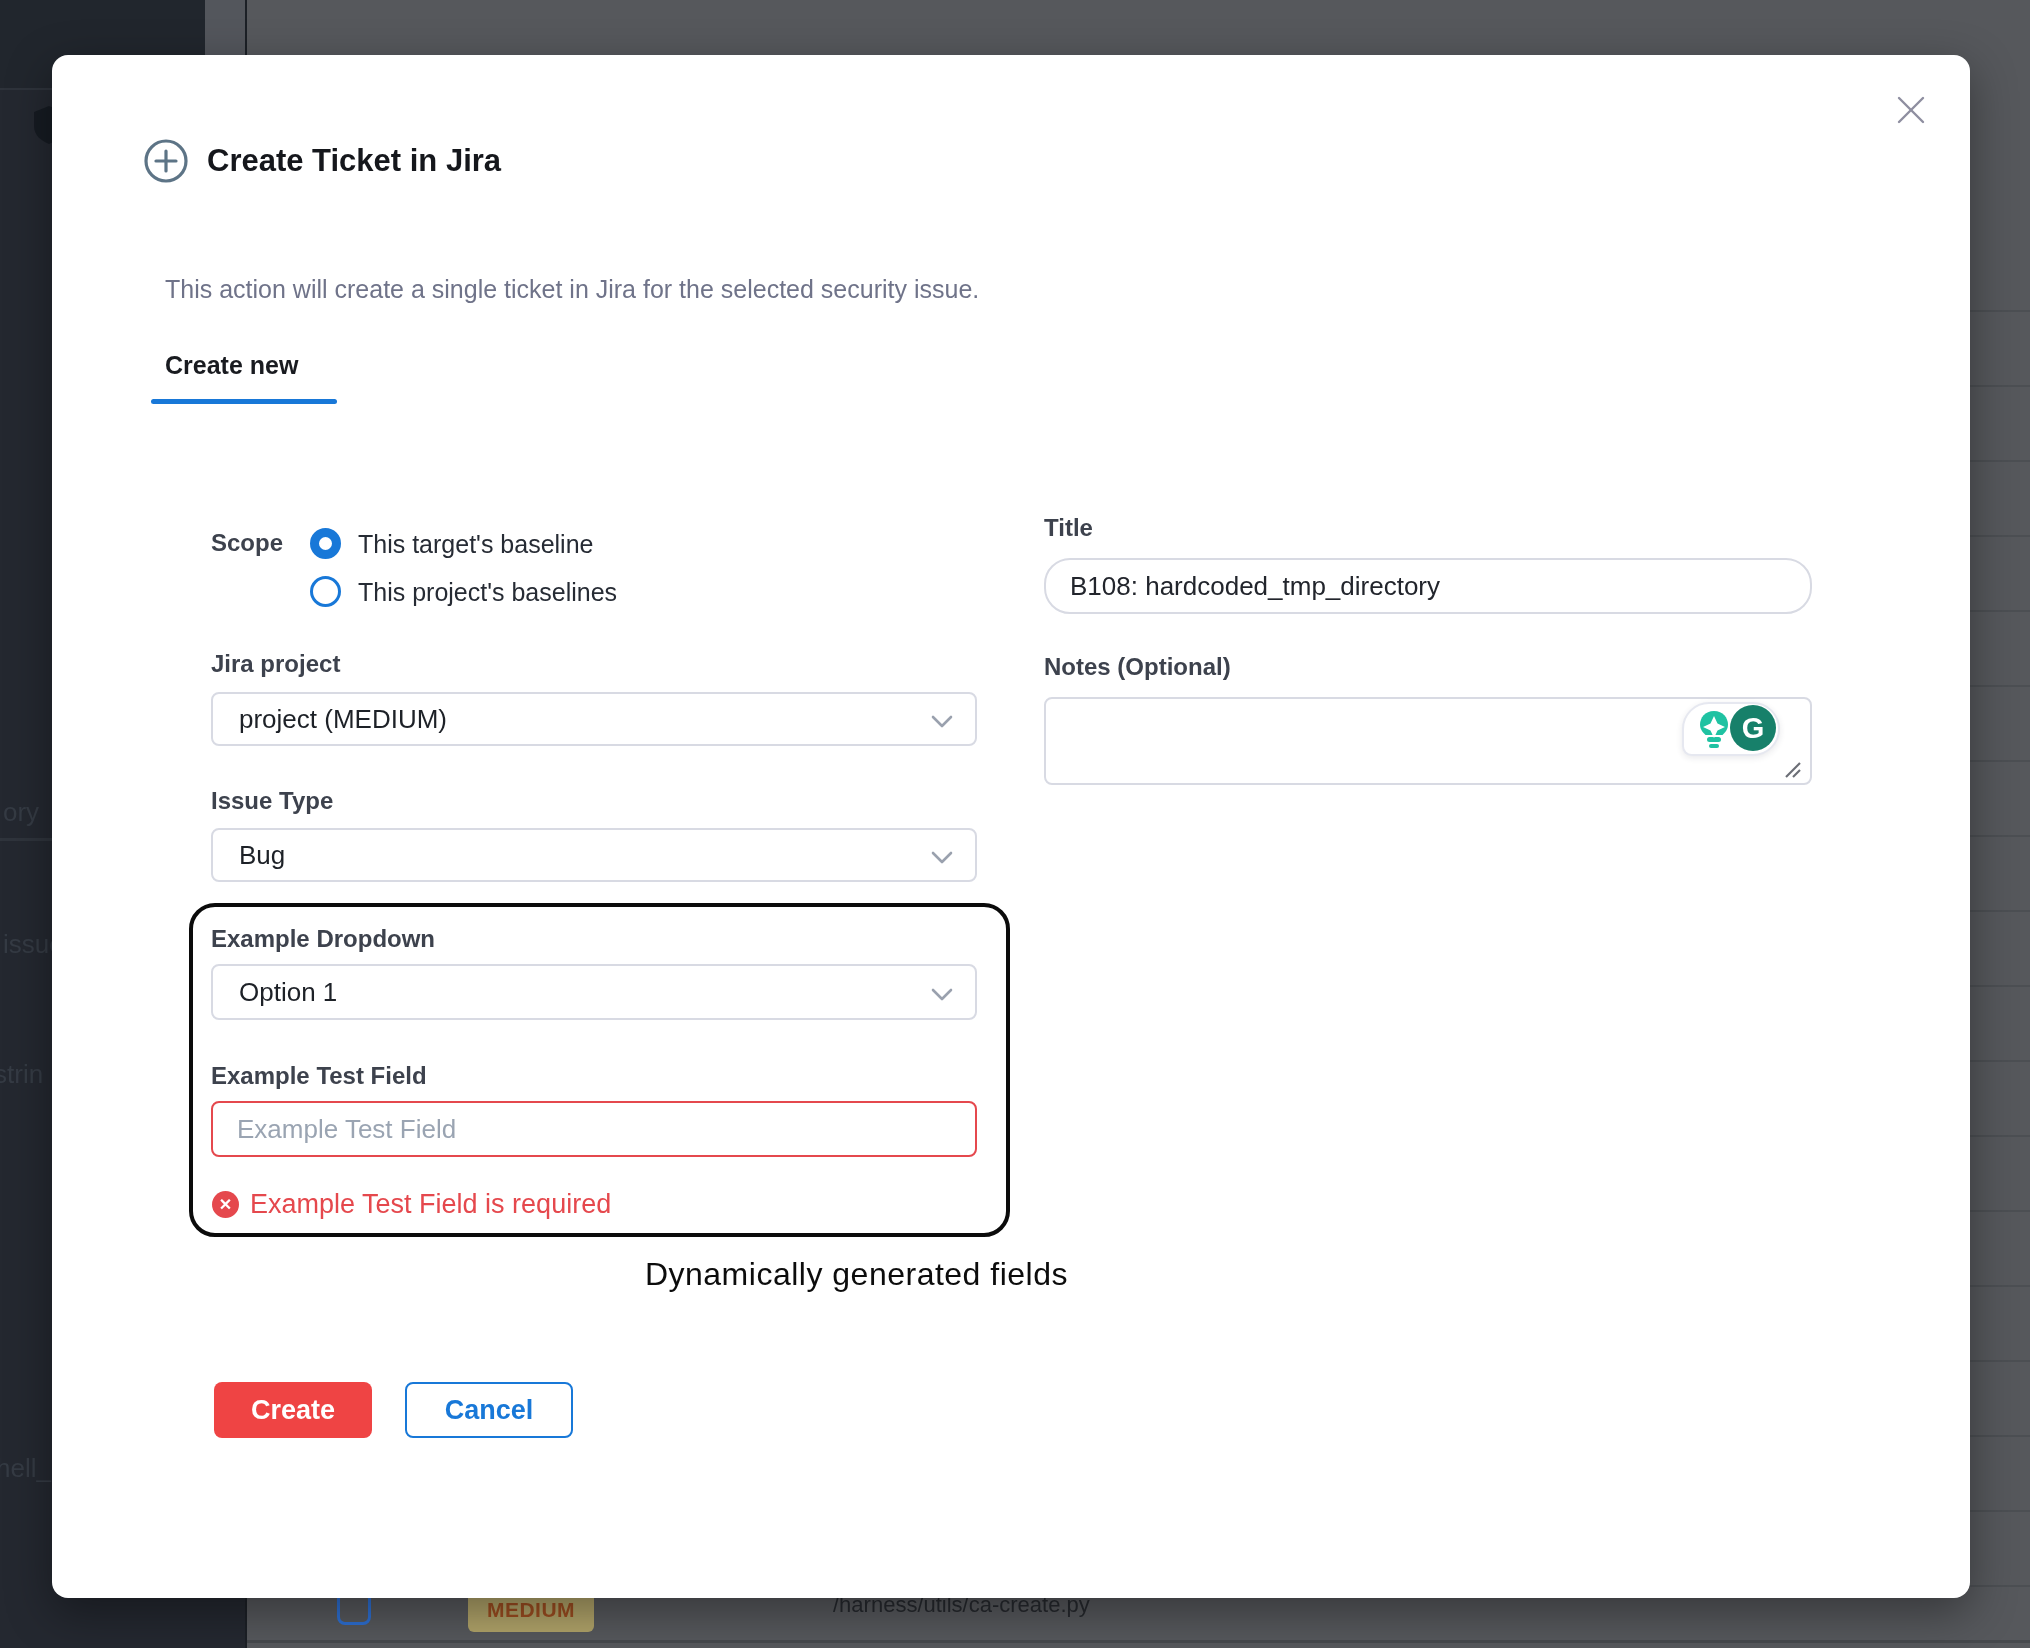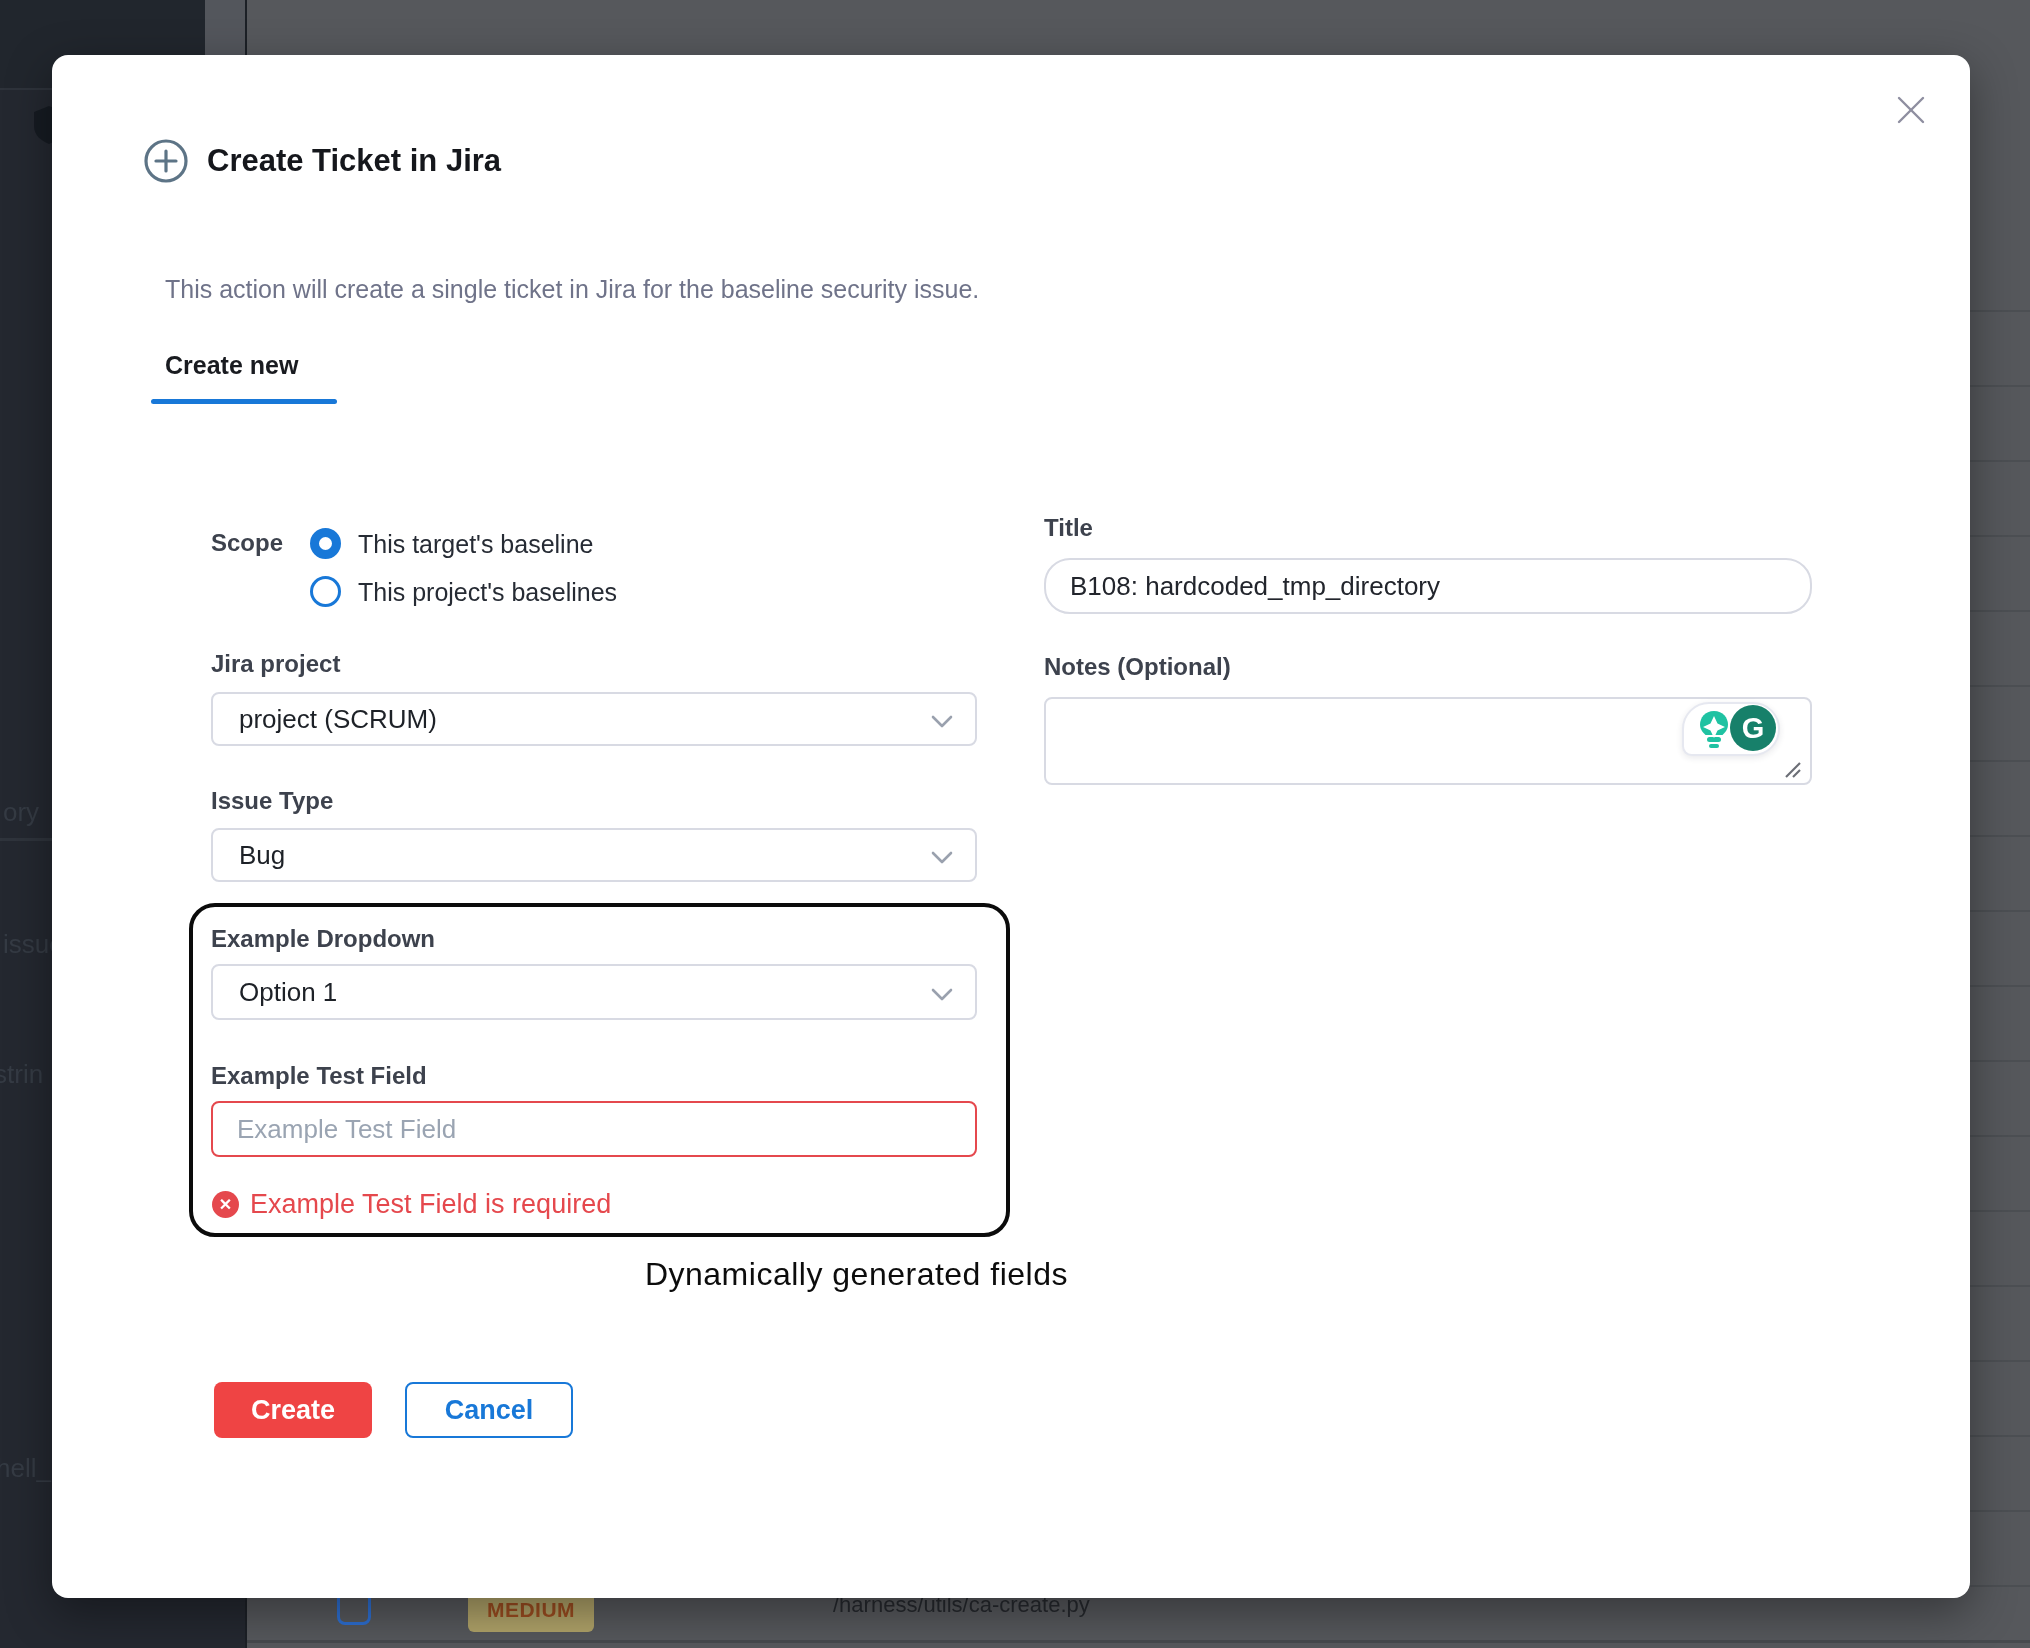--- a/index.html
+++ b/index.html
@@ -127,34 +127,34 @@
     </span>
 
     <span class="plus-ic">
       <svg width="46" height="46" viewBox="0 0 46 46">
           <circle cx="23" cy="23" r="20" fill="none" stroke="#5d7486" stroke-width="3.2"></circle>
           <line x1="23" y1="13" x2="23" y2="33" stroke="#5d7486" stroke-width="3.2" stroke-linecap="round"></line>
           <line x1="13" y1="23" x2="33" y2="23" stroke="#5d7486" stroke-width="3.2" stroke-linecap="round"></line>
         </svg>
     </span>
     <div class="m-title">Create Ticket in Jira</div>
-    <div class="m-desc">This action will create a single ticket in Jira for the baseline security issue.</div>
+    <div class="m-desc">This action will create a single ticket in Jira for the selected security issue.</div>
 
     <div class="tab">Create new</div>
     <div class="tab-underline"></div>
 
     <div class="f-label" style="left:159px;top:474px;">Scope</div>
     <div class="radio on" style="left:258px;top:473px;"></div>
     <div class="radio-label" style="left:306px;top:475px;">This target's baseline</div>
     <div class="radio off" style="left:258px;top:521px;"></div>
     <div class="radio-label" style="left:306px;top:523px;">This project's baselines</div>
 
     <div class="f-label" style="left:159px;top:595px;">Jira project</div>
     <div class="field" style="left:159px;top:637px;">
-      <span class="val">project (SCRUM)</span>
+      <span class="val">project (MEDIUM)</span>
       <span class="chev">
           <svg width="22" height="13" viewBox="0 0 22 13">
             <polyline points="2,2 11,11 20,2" fill="none" stroke="#9aa1ae" stroke-width="2.6" stroke-linecap="round" stroke-linejoin="round"></polyline>
           </svg>
         </span>
     </div>
 
     <div class="f-label" style="left:159px;top:732px;">Issue Type</div>
     <div class="field" style="left:159px;top:773px;">
       <span class="val">Bug</span>

